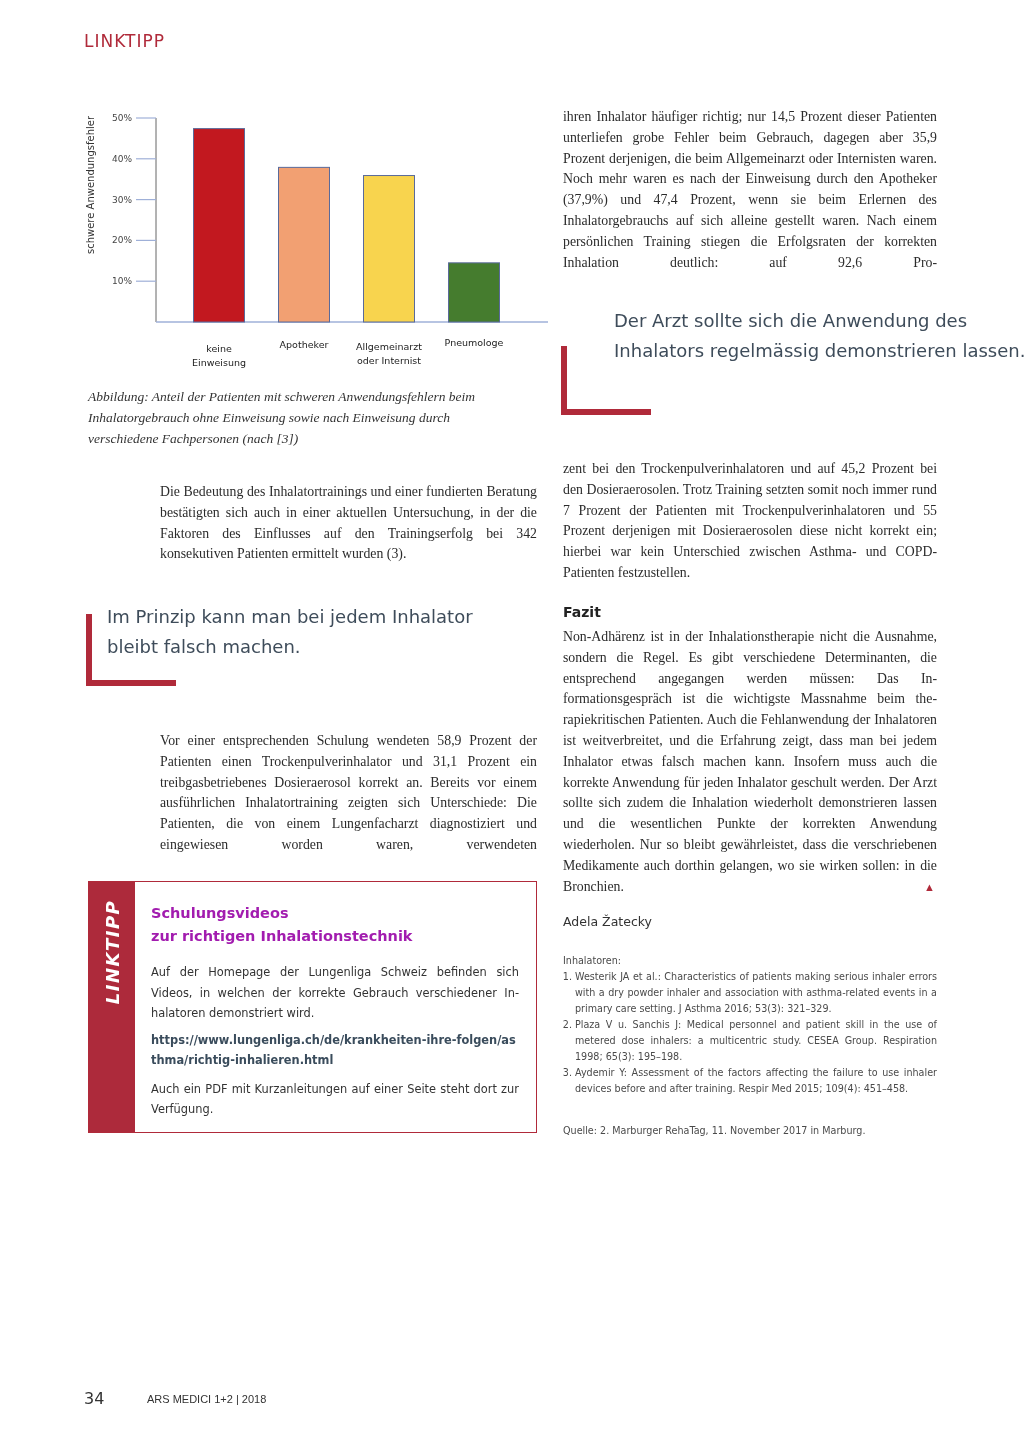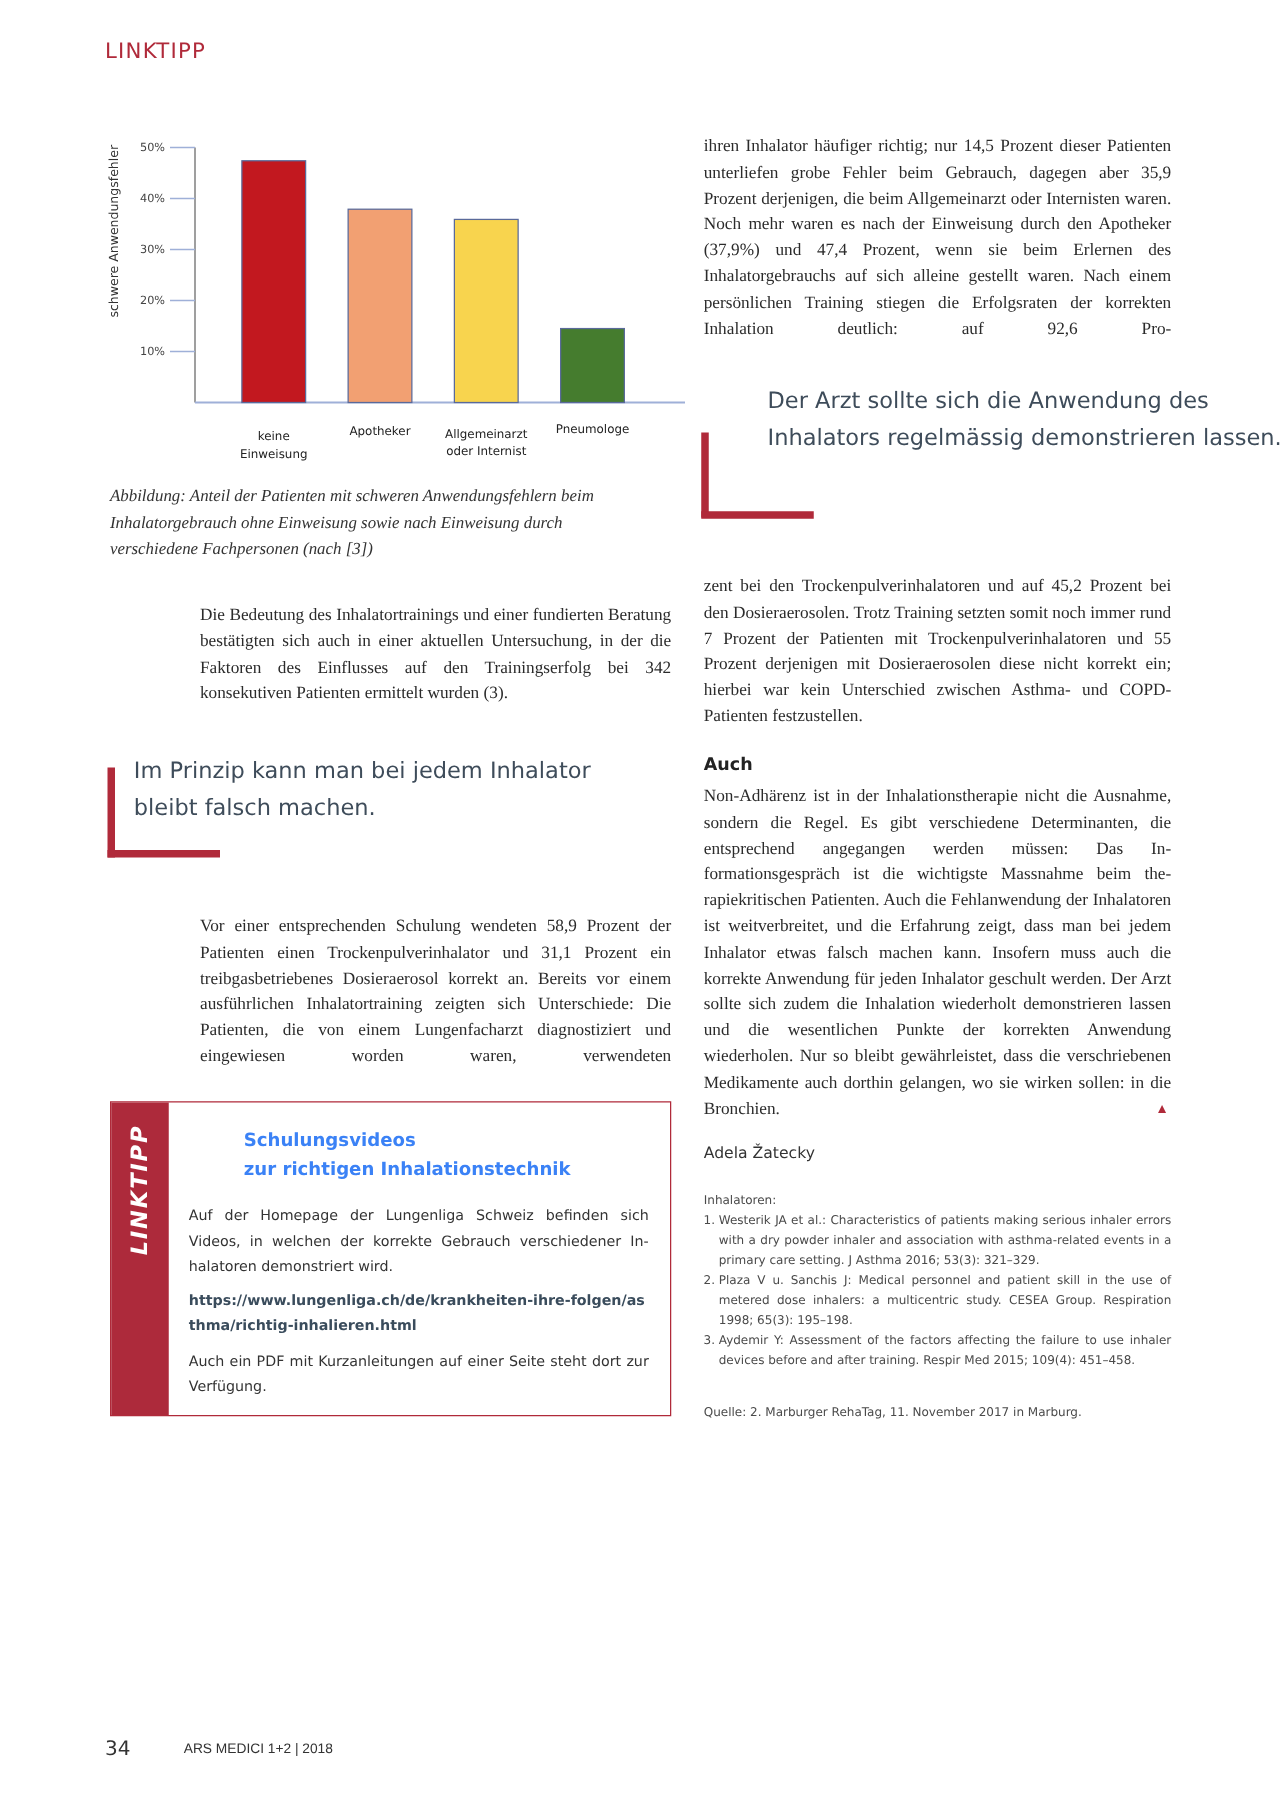--- a/index.html
+++ b/index.html
@@ -35,21 +35,21 @@
   .author { left:563px; top:914px; font-family:"DejaVu Sans", sans-serif; font-size:12.5px; color:#333; }
   .refs { left:563px; top:953px; width:374px; font-family:"DejaVu Sans", sans-serif; font-size:9.6px; line-height:16px; color:#4a4a4a; }
   .refs ol { margin:0; padding-left:12px; }
   .refs li { padding-left:0; text-align:justify; }
   .quelle { left:563px; top:1125px; font-family:"DejaVu Sans", sans-serif; font-size:9.6px; color:#4a4a4a; }
 
   
   .linkbox { left:88px; top:881px; width:449px; height:252px; border:1px solid #b02a3a; box-sizing:border-box; }
   .linkbox-side { position:absolute; left:0; top:0; width:46px; height:100%; background:#ad2a3b; }
   .linkbox-side-label { position:absolute; left:23px; top:70px; transform:translate(-50%,-50%) rotate(-90deg); font-family:"DejaVu Sans", sans-serif; font-weight:bold; font-style:italic; font-size:18px; letter-spacing:1.5px; color:#ffffff; white-space:nowrap; }
-  .linkbox-title { position:absolute; left:62px; top:20px; width:380px; font-family:"DejaVu Sans", sans-serif; font-weight:bold; font-size:14.5px; line-height:23px; color:#3b82f6;margin-left:44px; }
+  .linkbox-title { position:absolute; left:62px; top:20px; width:380px; font-family:"DejaVu Sans", sans-serif; font-weight:bold; font-size:14.5px; line-height:23px; color:#a21caf; }
   .linkbox-body { position:absolute; left:62px; top:80px; width:368px; font-family:"DejaVu Sans", sans-serif; font-size:11.4px; line-height:20.5px; color:#333; text-align:justify; }
   .linkbox-body p { margin:0 0 6px 0; }
   .linkbox-url { font-weight:bold; color:#3a4c5c; text-align:left; word-break:break-all; margin:0 0 8px 0 !important; }
 
   .footer-page { left:84px; top:1389px; font-family:"DejaVu Sans", sans-serif; font-size:16px; color:#333; }
   .footer-mag { left:147px; top:1393px; font-family:Liberation Sans, sans-serif; font-size:11px; color:#333; }
 </style>
 </head>
 <body>
 
@@ -121,21 +121,21 @@
 </div>
 
 <div class="abs pullquote" style="left:582px; top:306px; width:420px;margin-left:32px;">Der Arzt sollte sich die Anwendung des Inhalators regelmässig demonstrieren lassen.</div>
 <div class="pq-bar-v" style="left:561px; top:346px; height:68px;"></div>
 <div class="pq-bar-h" style="left:561px; top:409px; width:90px;"></div>
 
 <div class="abs body-text col2b">
   <p>zent bei den Trockenpulverinhalatoren und auf 45,2 Prozent bei den Dosieraerosolen. Trotz Training setzten somit noch immer rund 7 Prozent der Patienten mit Trockenpulverinha­latoren und 55 Prozent derjenigen mit Dosieraerosolen diese nicht korrekt ein; hierbei war kein Unterschied zwischen Asthma- und COPD-Patienten festzustellen.</p>
 </div>
 
-<div class="abs fazit-head">Auch</div>
+<div class="abs fazit-head">Fazit</div>
 <div class="abs body-text col2c">
   <p><span>Non-Adhärenz ist in der Inhalationstherapie nicht die Aus­nahme, sondern die Regel. Es gibt verschiedene Determinan­ten, die entsprechend angegangen werden müssen: Das In­formationsgespräch ist die wichtigste Massnahme beim the­rapiekritischen Patienten. Auch die Fehlanwendung der Inhalatoren ist weitverbreitet, und die Erfahrung zeigt, dass man bei jedem Inhalator etwas falsch machen kann. Insofern muss auch die korrekte Anwendung für jeden Inhalator ge­schult werden. Der Arzt sollte sich zudem die Inhalation wie­derholt demonstrieren lassen und die wesentlichen Punkte der korrekten Anwendung wiederholen. Nur so bleibt ge­währleistet, dass die verschriebenen Medikamente auch dort­hin gelangen, wo sie wirken sollen: in die Bronchien.</span><span class="end-mark">▲</span></p>
 </div>
 
 <div class="abs author">Adela Žatecky</div>
 
 <div class="abs refs">
   <div>Inhalatoren:</div>
   <ol>
     <li>Westerik JA et al.: Characteristics of patients making serious inhaler errors with a dry powder inhaler and association with asthma-related events in a primary care setting. J Asthma 2016; 53(3): 321–329.</li>

